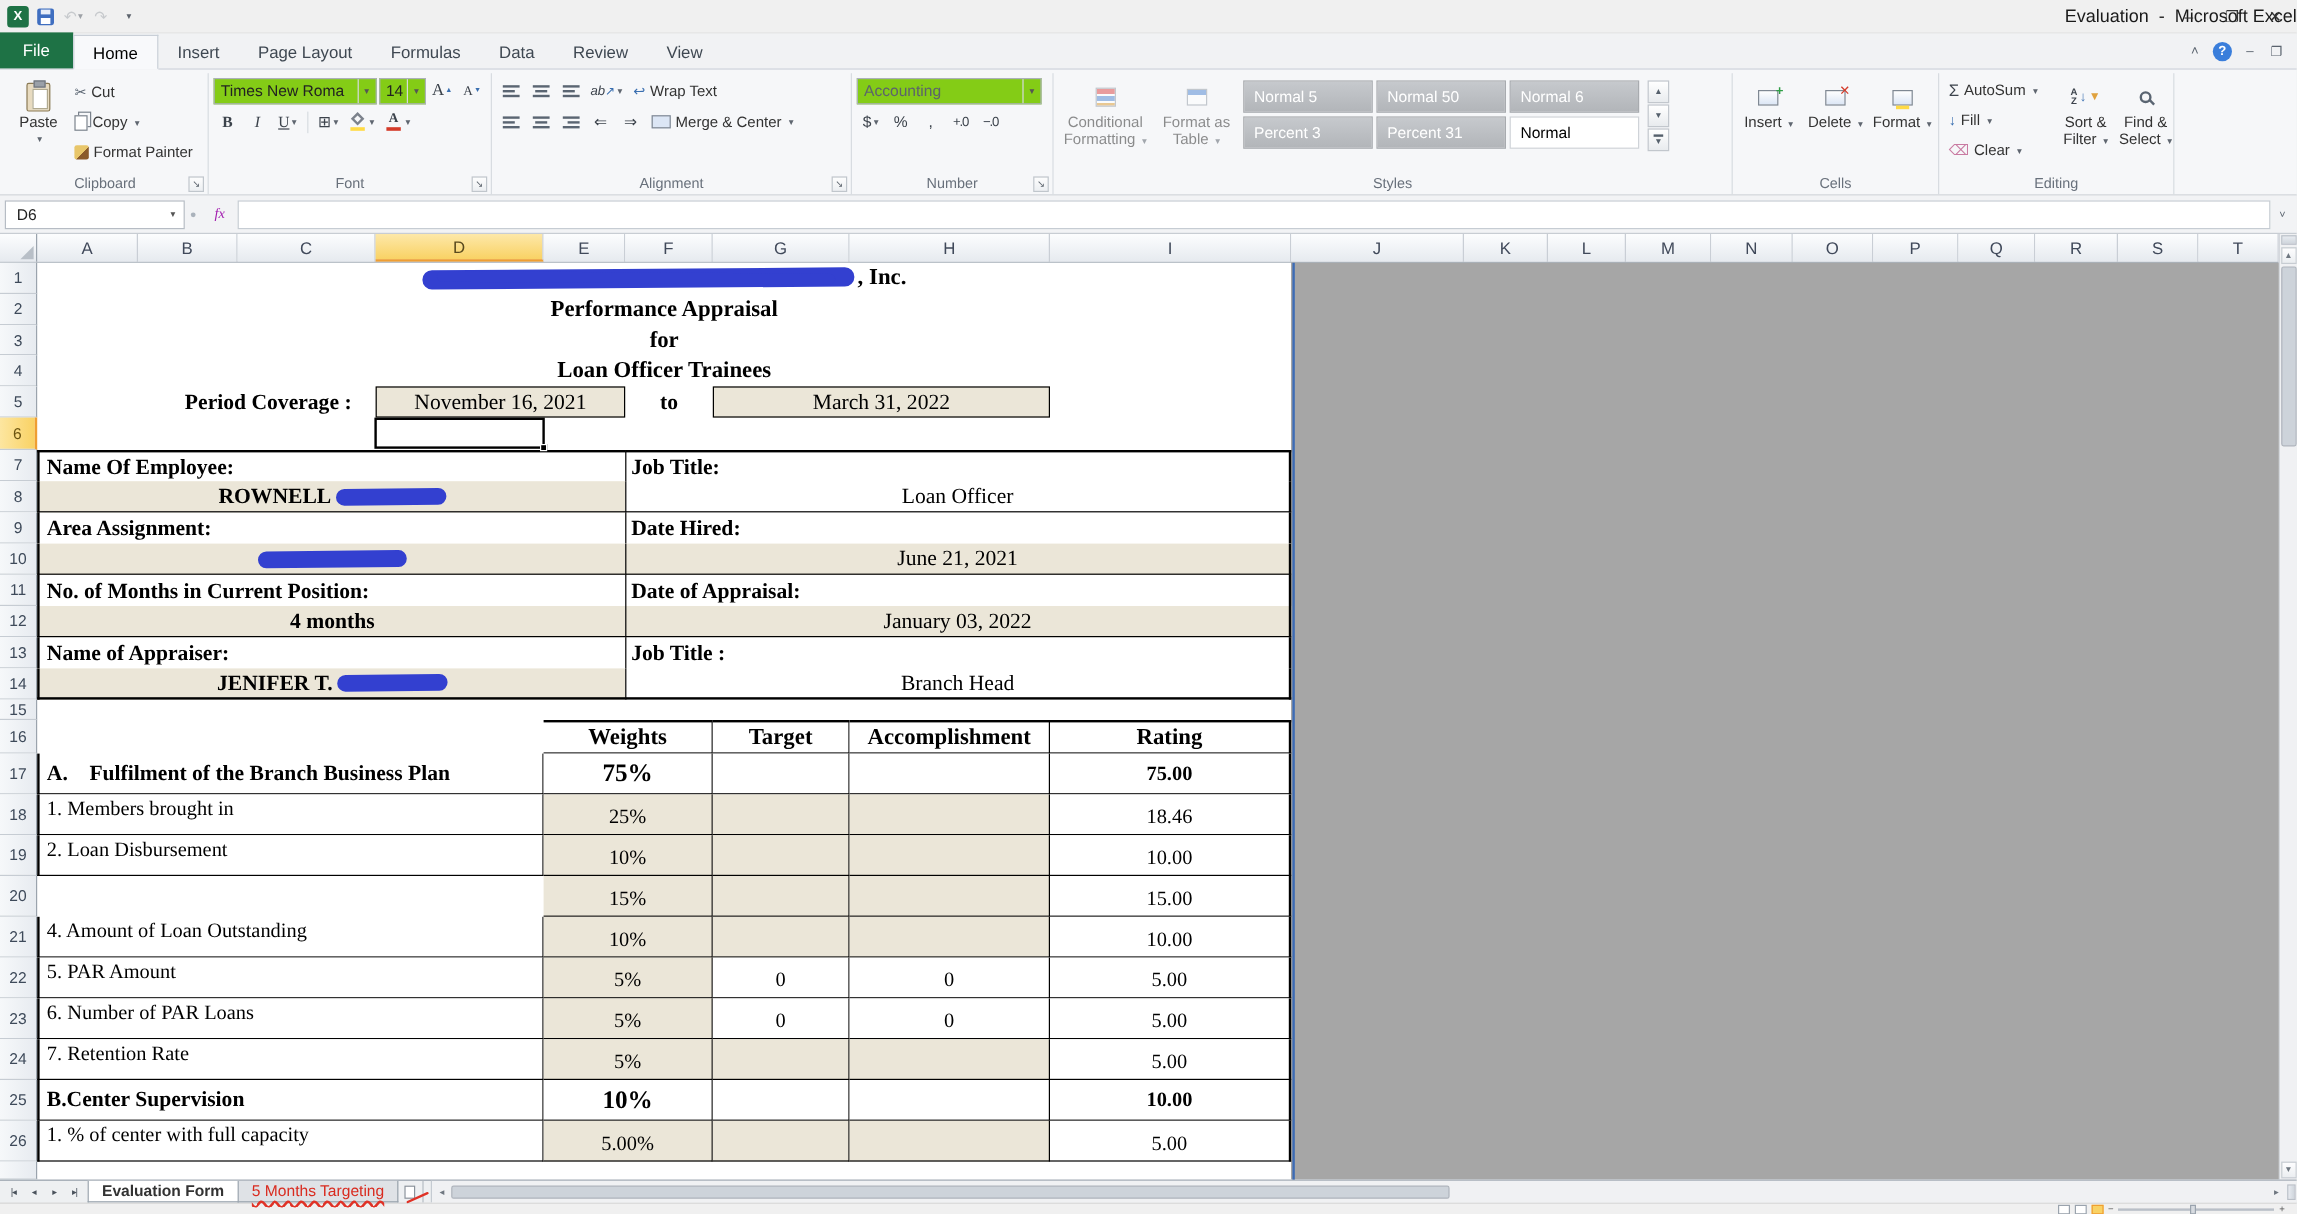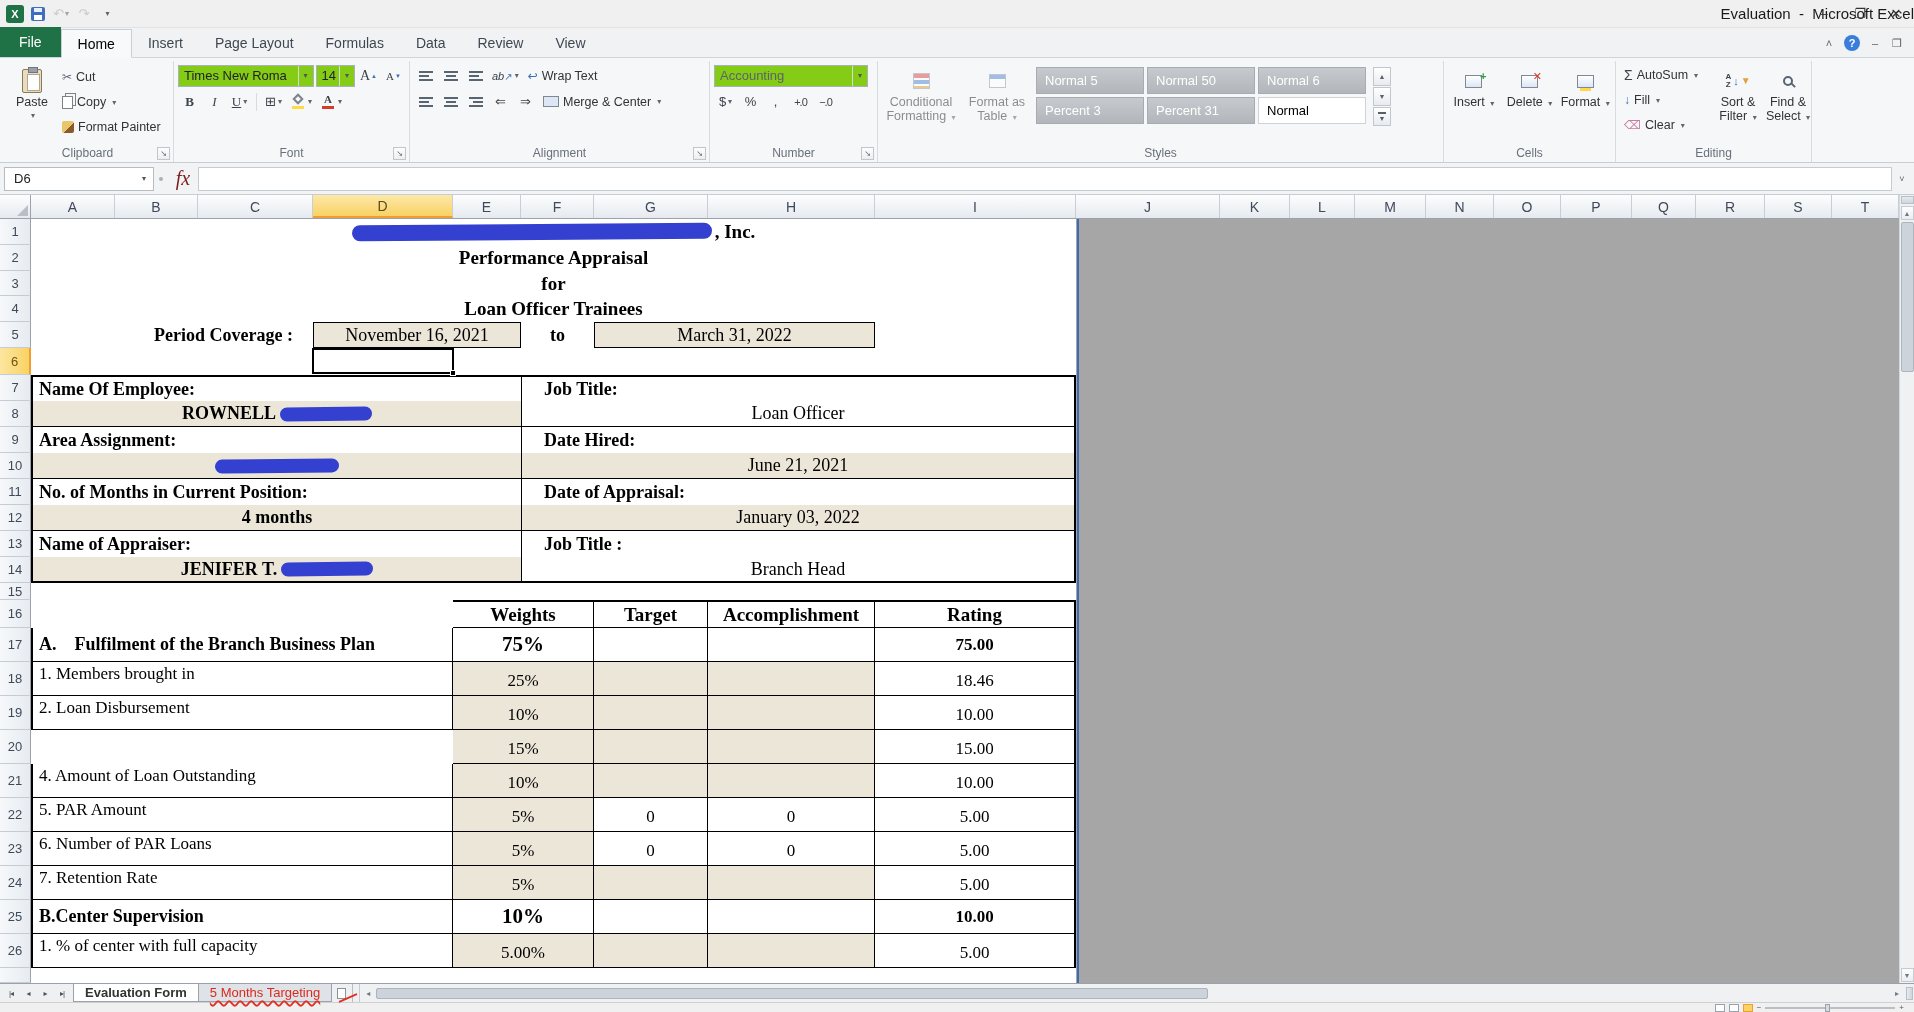--- a/index.html
+++ b/index.html
@@ -92,21 +92,21 @@
 .sarr{color:#3a6fb0;font-size:11px;font-weight:bold}
 .fun{color:#e0a23f;font-size:10px}
 .magicon{width:10px;height:10px;border:2px solid #5a6572;border-radius:50%;position:relative;margin:4px}
 .magicon:after{content:"";position:absolute;width:6px;height:2px;background:#5a6572;transform:rotate(45deg);right:-5px;bottom:-2px}
 
 
 .formula-bar{height:32px;background:#f2f3f5;border-bottom:1px solid #c8cdd3;display:flex;align-items:center;padding:3px 2px 3px 4px}
 .name-box{width:150px;height:24px;background:#fff;border:1px solid #b6bcc4;display:flex;align-items:center;padding-left:9px;font-size:13px;color:#222}
 .name-box .arr{margin-left:auto;width:18px;text-align:center;font-size:8px;color:#555}
 .fdot{width:4px;height:4px;border-radius:50%;background:#aab2bb;margin:0 5px}
-.fx-btn{width:30px;height:24px;display:flex;align-items:center;justify-content:center;font-style:italic;font-family:"Liberation Serif",serif;font-size:20px;color:#7f1d1d}
+.fx-btn{width:30px;height:24px;display:flex;align-items:center;justify-content:center;font-style:italic;font-family:"Liberation Serif",serif;font-size:12px;color:#a21caf}
 .formula-input{flex:1;height:24px;background:#fff;border:1px solid #c6ccd3}
 .fx-expand{width:20px;height:24px;display:flex;align-items:center;justify-content:center;font-size:9px;color:#5a636e}
 
 
 .sheet-wrap{display:flex;height:788px}
 .sheet-left{width:1899px;display:flex;flex-direction:column}
 .col-headers{height:24px;display:flex;border-bottom:1px solid #9aa3ad;background:#eef1f4}
 .corner{width:31px;height:100%;background:linear-gradient(#fcfdfe,#e6eaef);border-right:1px solid #9aa3ad;position:relative}
 .corner:after{content:"";position:absolute;right:2px;bottom:2px;border-left:11px solid transparent;border-bottom:11px solid #b8bfc7}
 .cheads{display:flex;flex:1}
@@ -136,21 +136,21 @@
 .cream{background:#ebe6d8}
 .bordered{border:1px solid #000}
 .redact{display:none;width:92px;height:14px;background:#3340d0;border-radius:8px;transform:rotate(-0.6deg)}
 .redact-title{display:inline-block;width:360px;height:16px;background:#3340d0;border-radius:9px;transform:rotate(-0.4deg);position:relative;margin-right:3px}
 .redact-title:after{content:"";position:absolute;top:3px;left:12px;right:16px;height:9px;background:#3340d0;border-radius:6px;transform:rotate(.8deg)}
 .sel-box{position:absolute;left:281px;top:0;width:142px;height:26px;border:2px solid #000;z-index:5}
 .fill-handle{position:absolute;right:-4px;bottom:-4px;width:6px;height:6px;background:#000;border:1px solid #fff}
 .pair .grow{height:26px}
 .pair .cell{font-size:18px}
 .lbl-left{left:0;width:490px;border-left:2px solid #000;font-weight:bold;padding-left:6px}
-.lbl-right{left:490px;width:555px;border-left:1px solid #000;border-right:2px solid #000;font-weight:bold;padding-left:22px}
+.lbl-right{left:490px;width:555px;border-left:1px solid #000;border-right:2px solid #000;font-weight:bold;padding-left:4px}
 .val-left{left:0;width:490px;border-left:2px solid #000;background:#ebe6d8;justify-content:center;font-weight:bold}
 .val-right{left:490px;width:555px;border-left:1px solid #000;border-right:2px solid #000;justify-content:center}
 .pair.right_cream .val-right{background:#ebe6d8}
 .pair.left_redacted .redact{display:inline-block;margin-left:4px}
 .pair.wide_redaction .redact{width:124px;margin-left:0}
 .vcell{border-bottom:1px solid #000}
 [data-repeat="sheet.info"] .pair:first-of-type .lbl-left,
 [data-repeat="sheet.info"] .pair:first-of-type .lbl-right{border-top:2px solid #000}
 [data-repeat="sheet.info"] .pair:last-of-type .vcell{border-bottom:2px solid #000}
 .p-name{left:0;width:422px;border-left:2px solid #000;border-right:1px solid #000;padding-left:6px}

